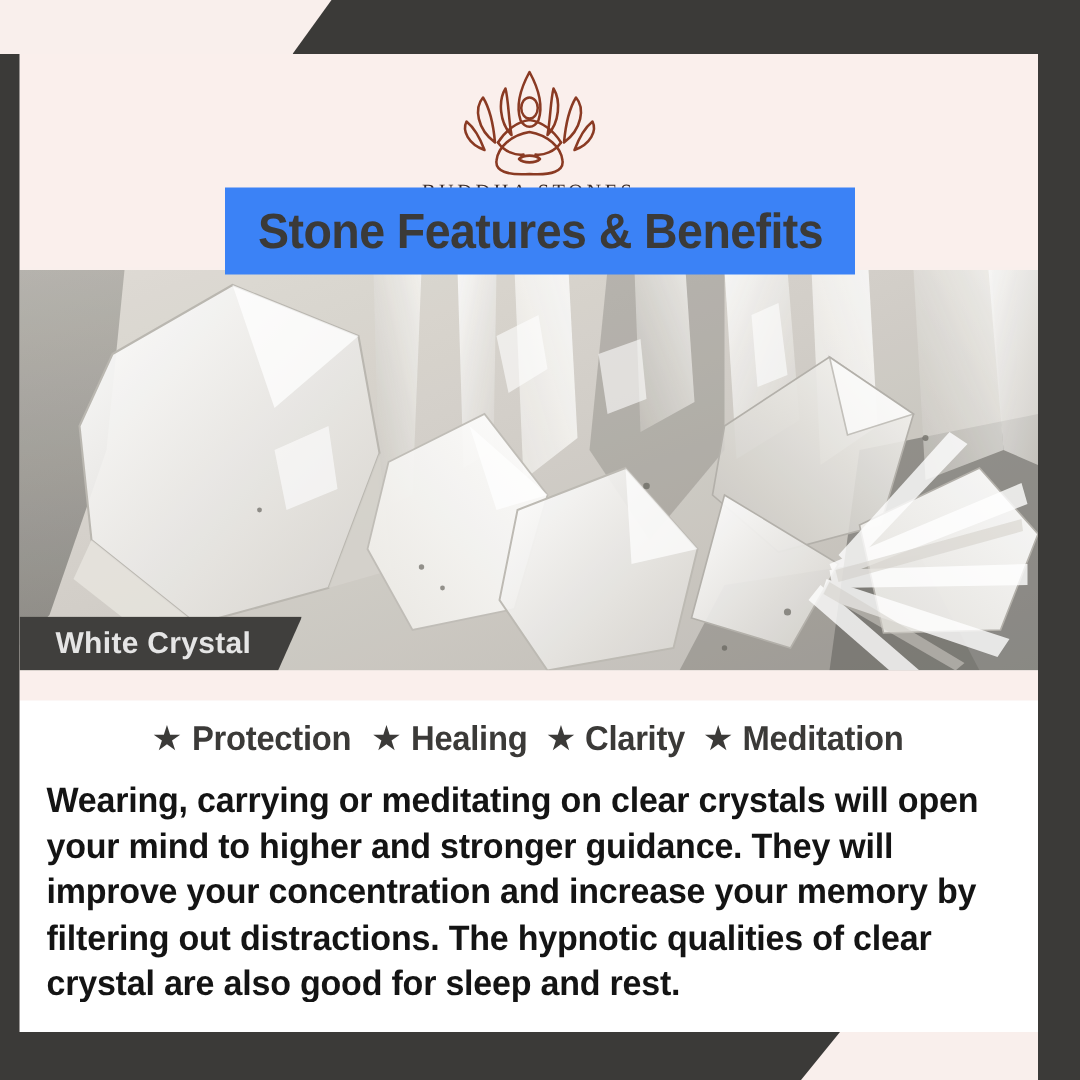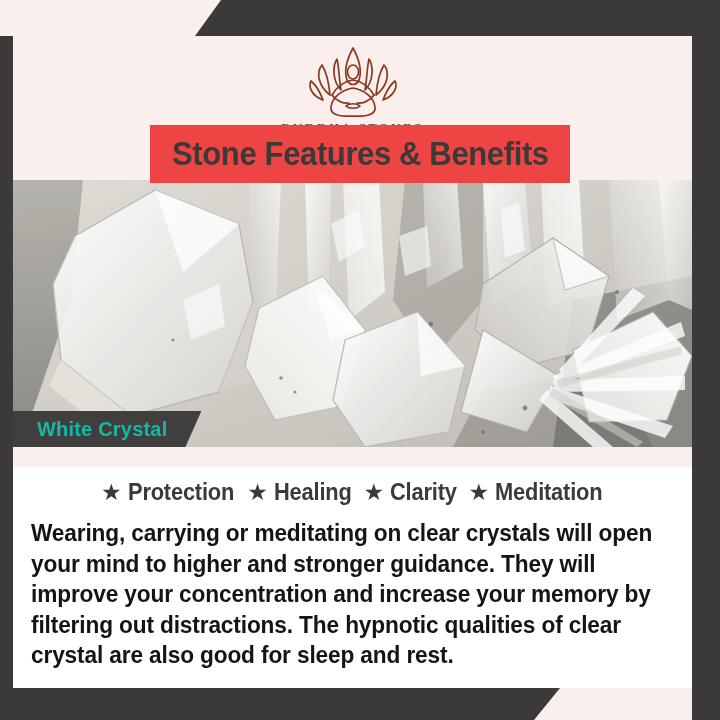--- a/index.html
+++ b/index.html
@@ -68,21 +68,21 @@
     letter-spacing:2.4px;
     color:#3a2a24;
     font-weight:400;
     white-space:nowrap;
   }
 
   
   .title-banner {
     position:absolute;
     left:150px; top:125px; width:420px; height:58px;
-    background:#ef4444;
+    background:#3b82f6;
     z-index:7;
     display:flex; align-items:center; justify-content:center;
   }
   .title-banner h1 {
     font-family:"Liberation Sans Narrow","Liberation Sans", sans-serif;
     font-size:33px;
     font-weight:bold;
     color:#3b3a38;
     letter-spacing:-0.4px;
     white-space:nowrap;
@@ -98,21 +98,21 @@
     background:#d8d6d2;
   }
   .photo svg { display:block; width:100%; height:100%; }
 
   
   .photo-label {
     position:absolute;
     left:13px; bottom:0; height:36px;
     padding:0 34px 0 24px;
     background:#403f3d;
-    color:#14b8a6;
+    color:#e5e5e5;
     display:flex; align-items:center;
     clip-path:polygon(0 0, 100% 0, calc(100% - 16px) 100%, 0 100%);
     z-index:5;
   }
   .photo-label span {
     font-size:20px; font-weight:bold;
     letter-spacing:0.2px;
     white-space:nowrap;
   }
 

